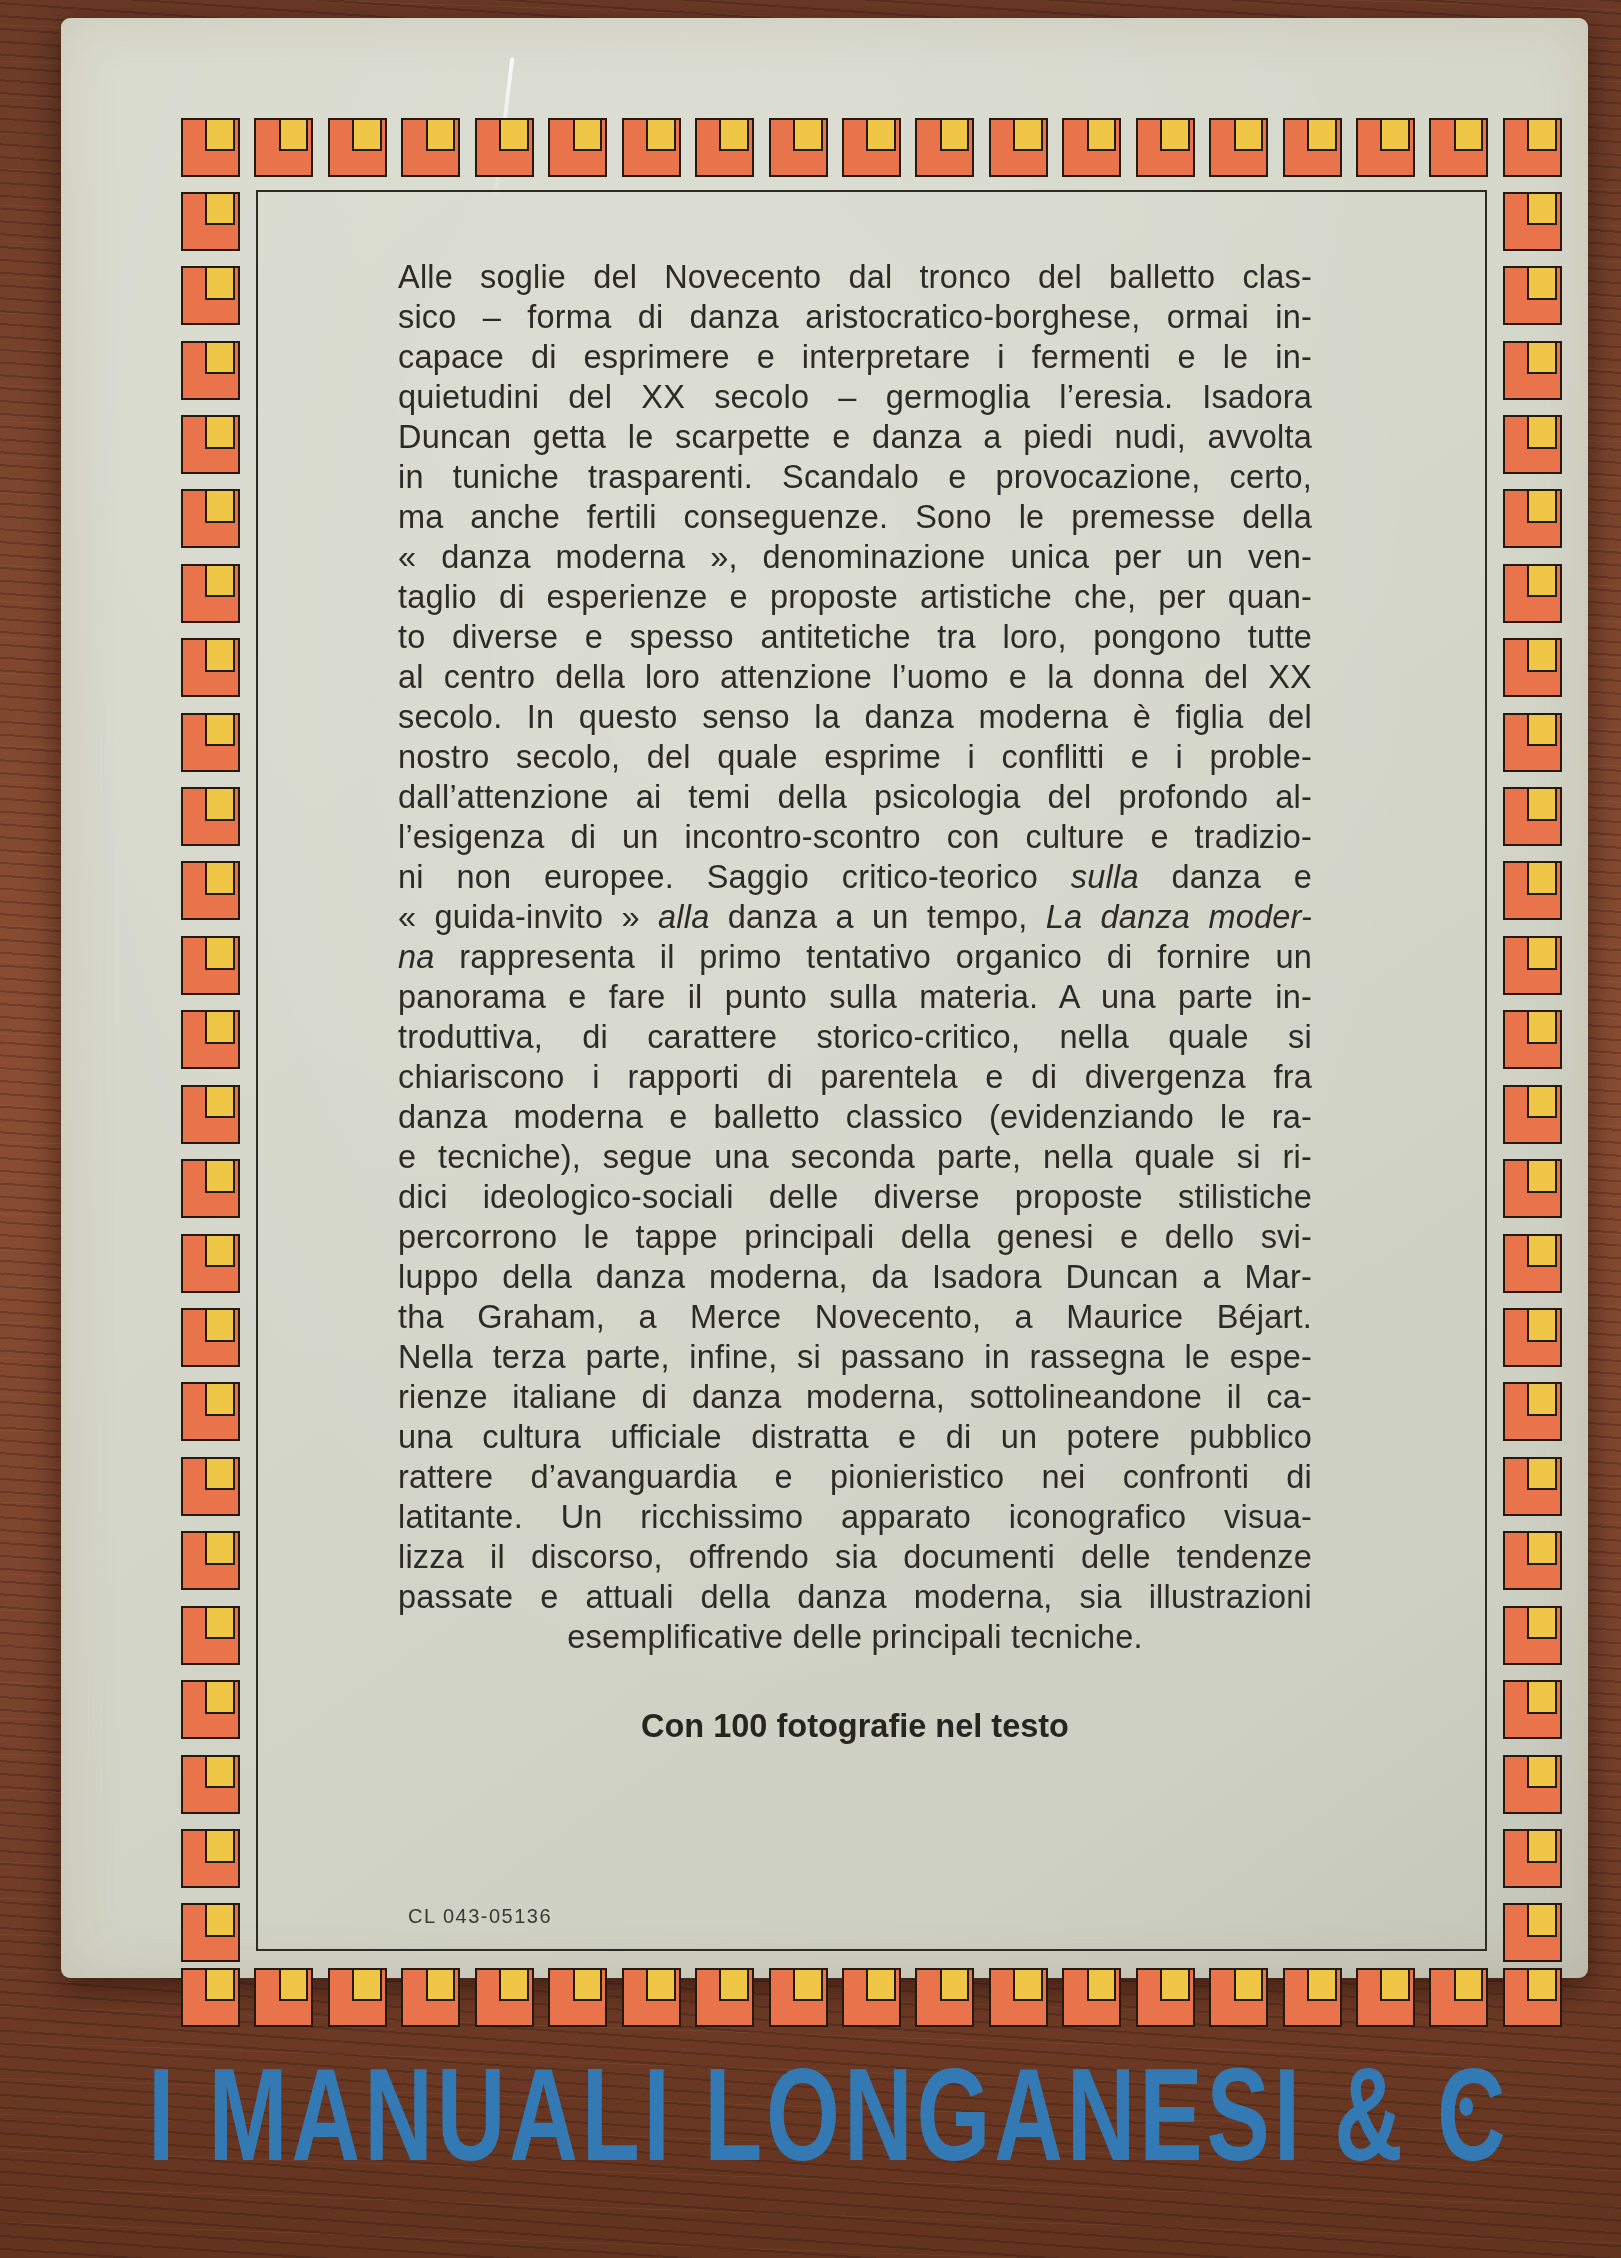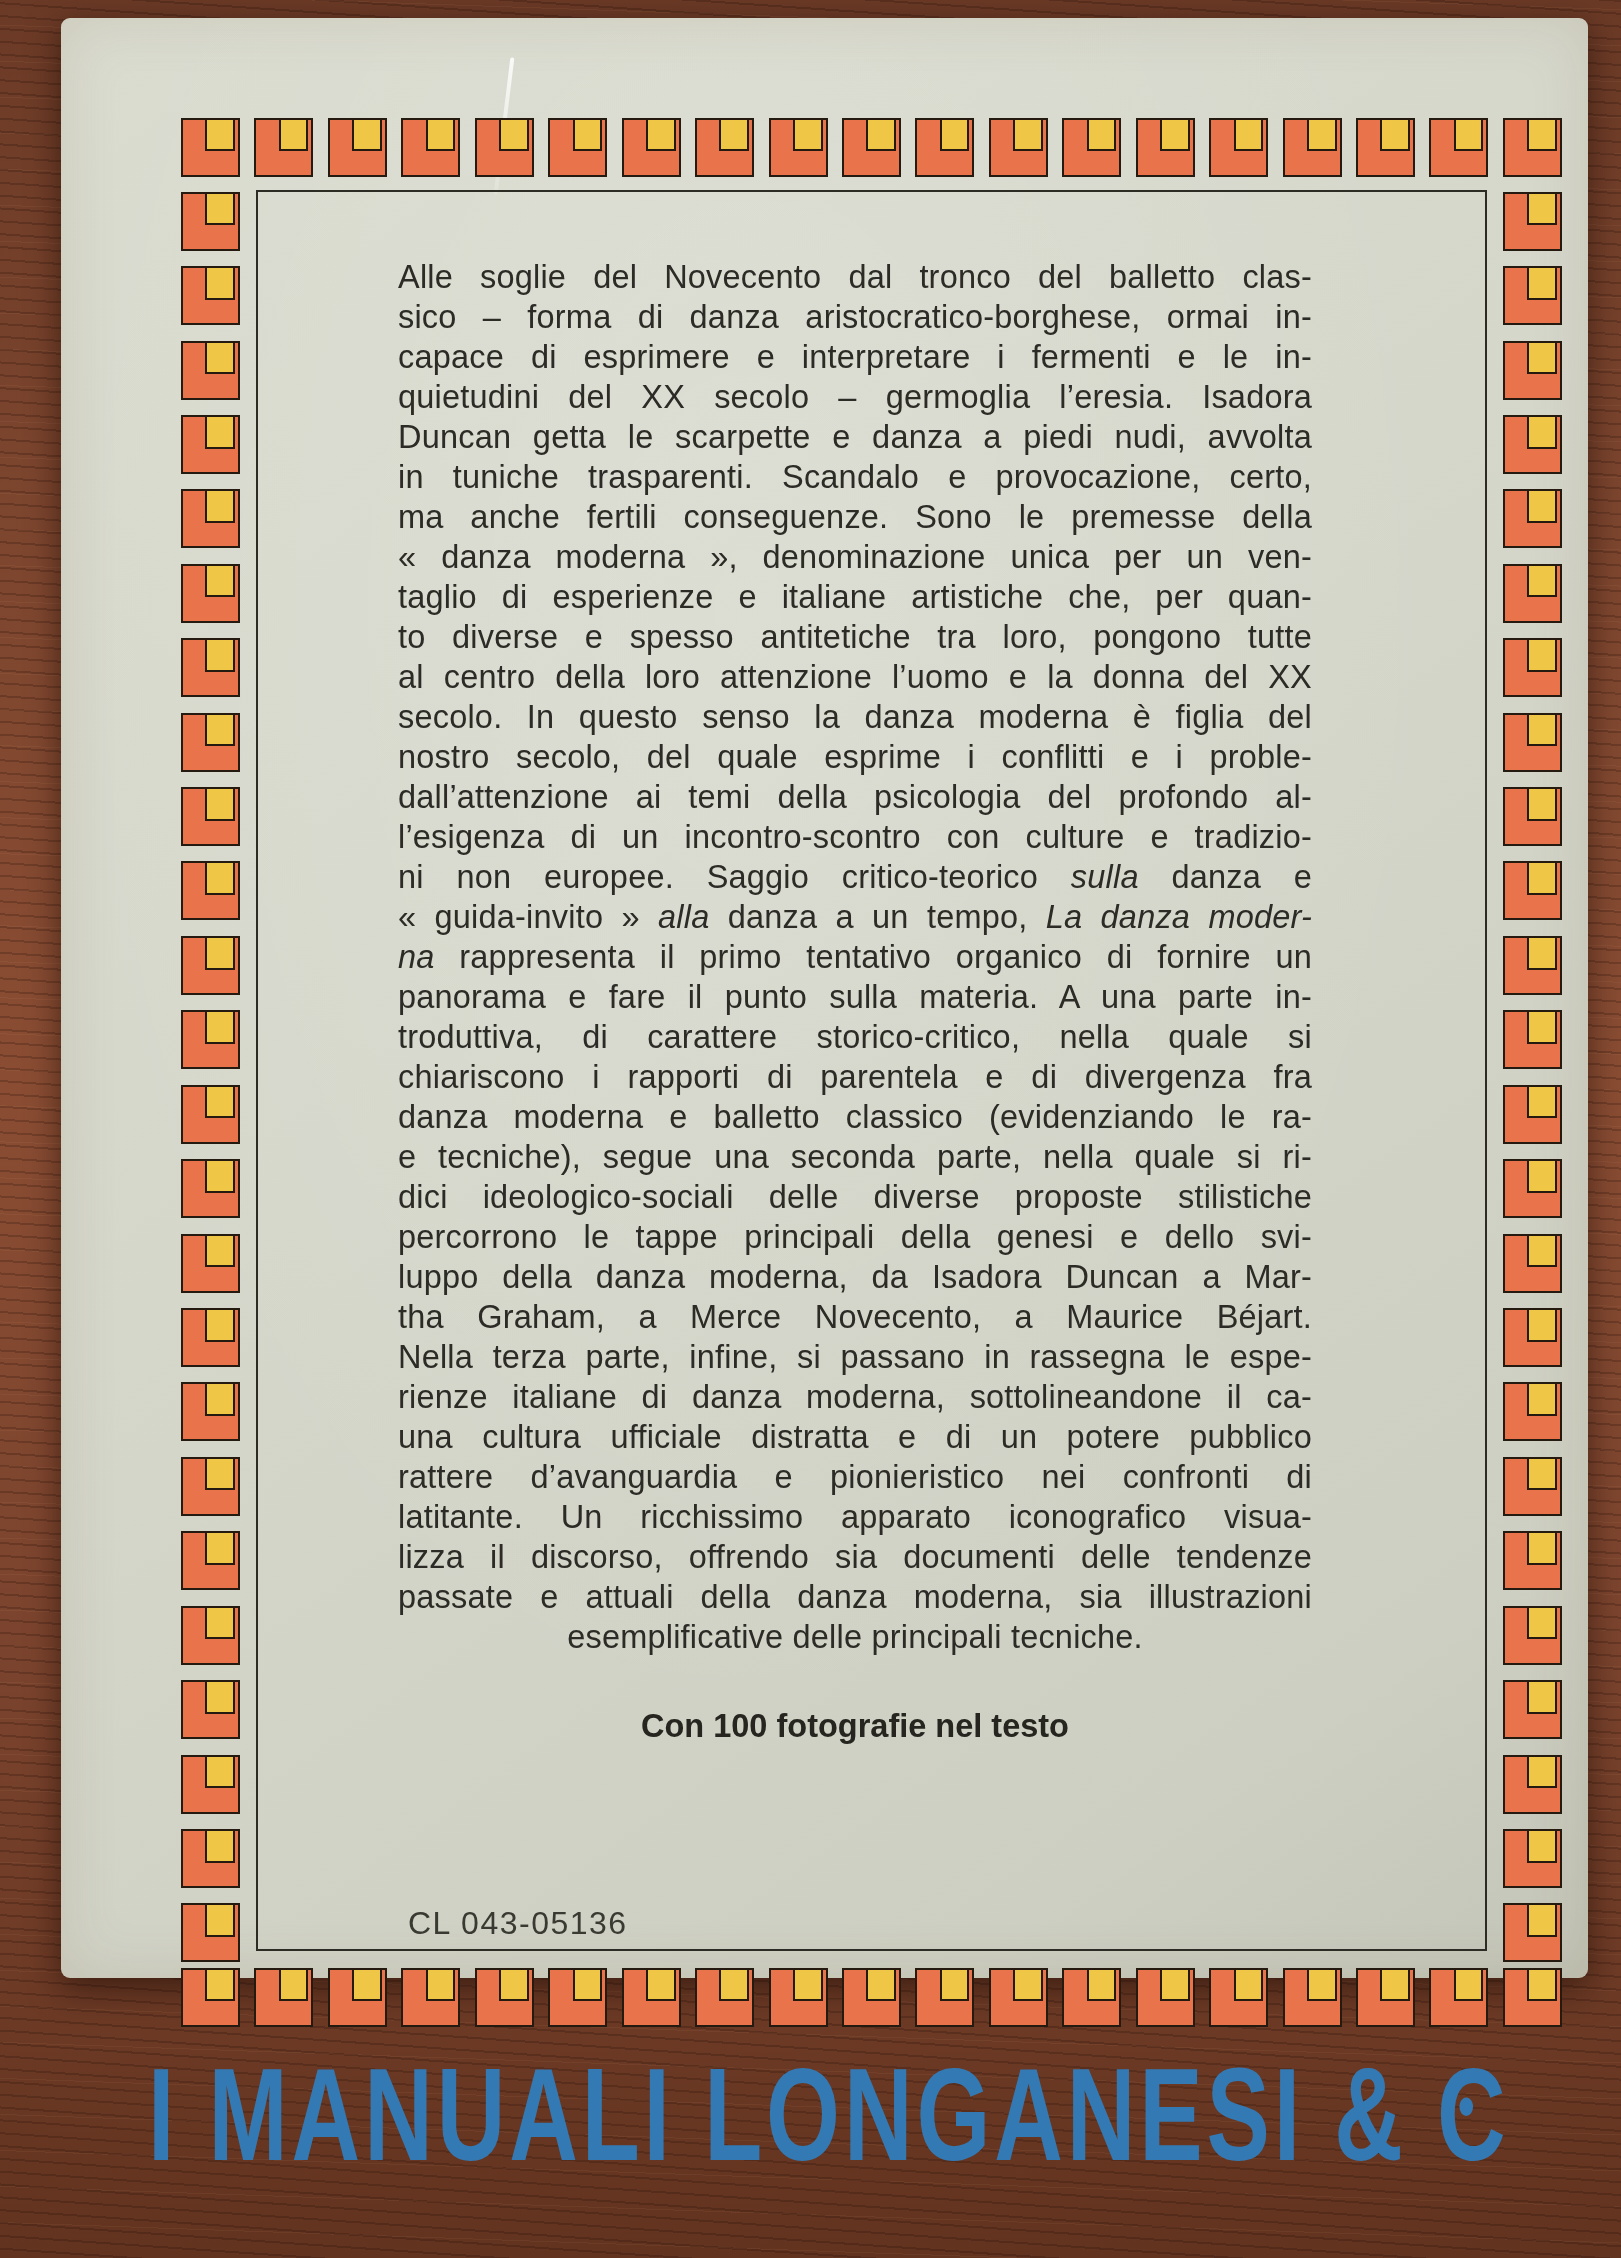--- a/index.html
+++ b/index.html
@@ -59,21 +59,21 @@
   }
   .jline{text-align:justify;text-align-last:justify;white-space:nowrap;}
   .jline.center{text-align-last:center;}
   .jline i{}
   .photos-note{
     position:absolute;left:337px;top:1690px;width:914px;
     font-size:32.5px;font-weight:bold;color:#26251f;text-align:center;
   }
   .catalog-code{
     position:absolute;left:347px;top:1887px;
-    font-size:32px;color:#3a3a33;letter-spacing:1.5px;
+    font-size:20px;color:#3a3a33;letter-spacing:1.5px;
   }
   
   .rule{position:absolute;left:77px;width:1497px;background:#17171
 3;}
   .rule-top{top:2022px;height:7.9px;}
   .rule-b1{top:2153px;height:7.9px;}
   .rule-b2{top:2167px;height:3px;}
   .publisher{
     position:absolute;left:87px;top:2035px;width:1438px;height:106px;
     font-size:95px;line-height:106px;font-weight:bold;
@@ -192,21 +192,21 @@
 
     <div class="blurb" id="blurb">
         <div class="jline"><span>Alle soglie del Novecento dal tronco del balletto clas-</span></div>
         <div class="jline"><span>sico – forma di danza aristocratico-borghese, ormai in-</span></div>
         <div class="jline"><span>capace di esprimere e interpretare i fermenti e le in-</span></div>
         <div class="jline"><span>quietudini del XX secolo – germoglia l’eresia. Isadora</span></div>
         <div class="jline"><span>Duncan getta le scarpette e danza a piedi nudi, avvolta</span></div>
         <div class="jline"><span>in tuniche trasparenti. Scandalo e provocazione, certo,</span></div>
         <div class="jline"><span>ma anche fertili conseguenze. Sono le premesse della</span></div>
         <div class="jline"><span>« danza moderna », denominazione unica per un ven-</span></div>
-        <div class="jline"><span>taglio di esperienze e italiane artistiche che, per quan-</span></div>
+        <div class="jline"><span>taglio di esperienze e proposte artistiche che, per quan-</span></div>
         <div class="jline"><span>to diverse e spesso antitetiche tra loro, pongono tutte</span></div>
         <div class="jline"><span>al centro della loro attenzione l’uomo e la donna del XX</span></div>
         <div class="jline"><span>secolo. In questo senso la danza moderna è figlia del</span></div>
         <div class="jline"><span>nostro secolo, del quale esprime i conflitti e i proble-</span></div>
         <div class="jline"><span>dall’attenzione ai temi della psicologia del profondo al-</span></div>
         <div class="jline"><span>l’esigenza di un incontro-scontro con culture e tradizio-</span></div>
         <div class="jline"><span>ni non europee. Saggio critico-teorico </span><i>sulla</i><span> danza e</span></div>
         <div class="jline"><span>« guida-invito » </span><i>alla</i><span> danza a un tempo, </span><i>La danza moder-</i></div>
         <div class="jline"><i>na</i><span> rappresenta il primo tentativo organico di fornire un</span></div>
         <div class="jline"><span>panorama e fare il punto sulla materia. A una parte in-</span></div>

